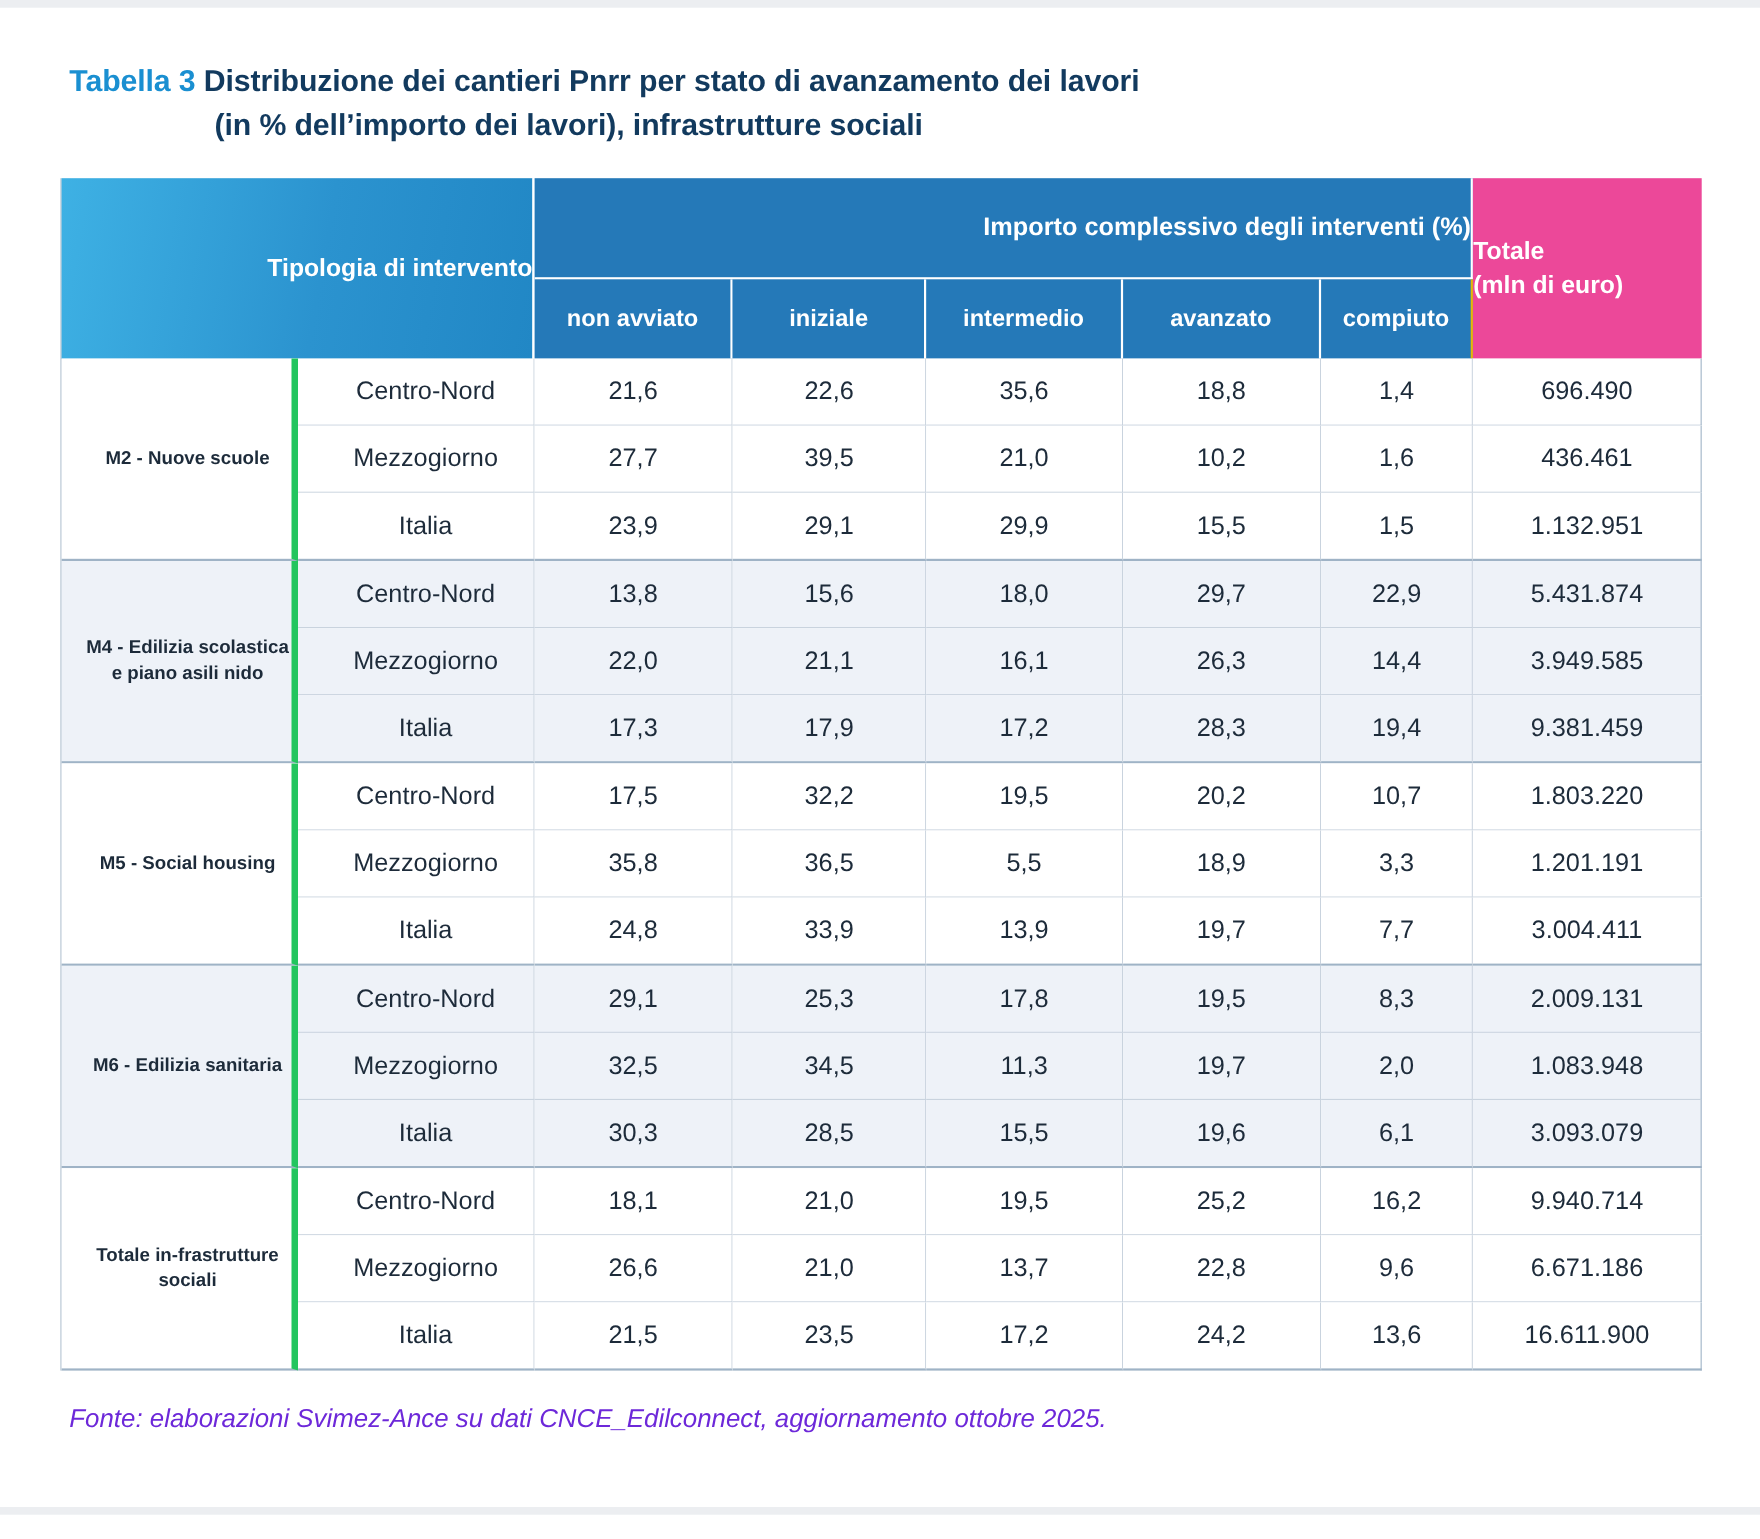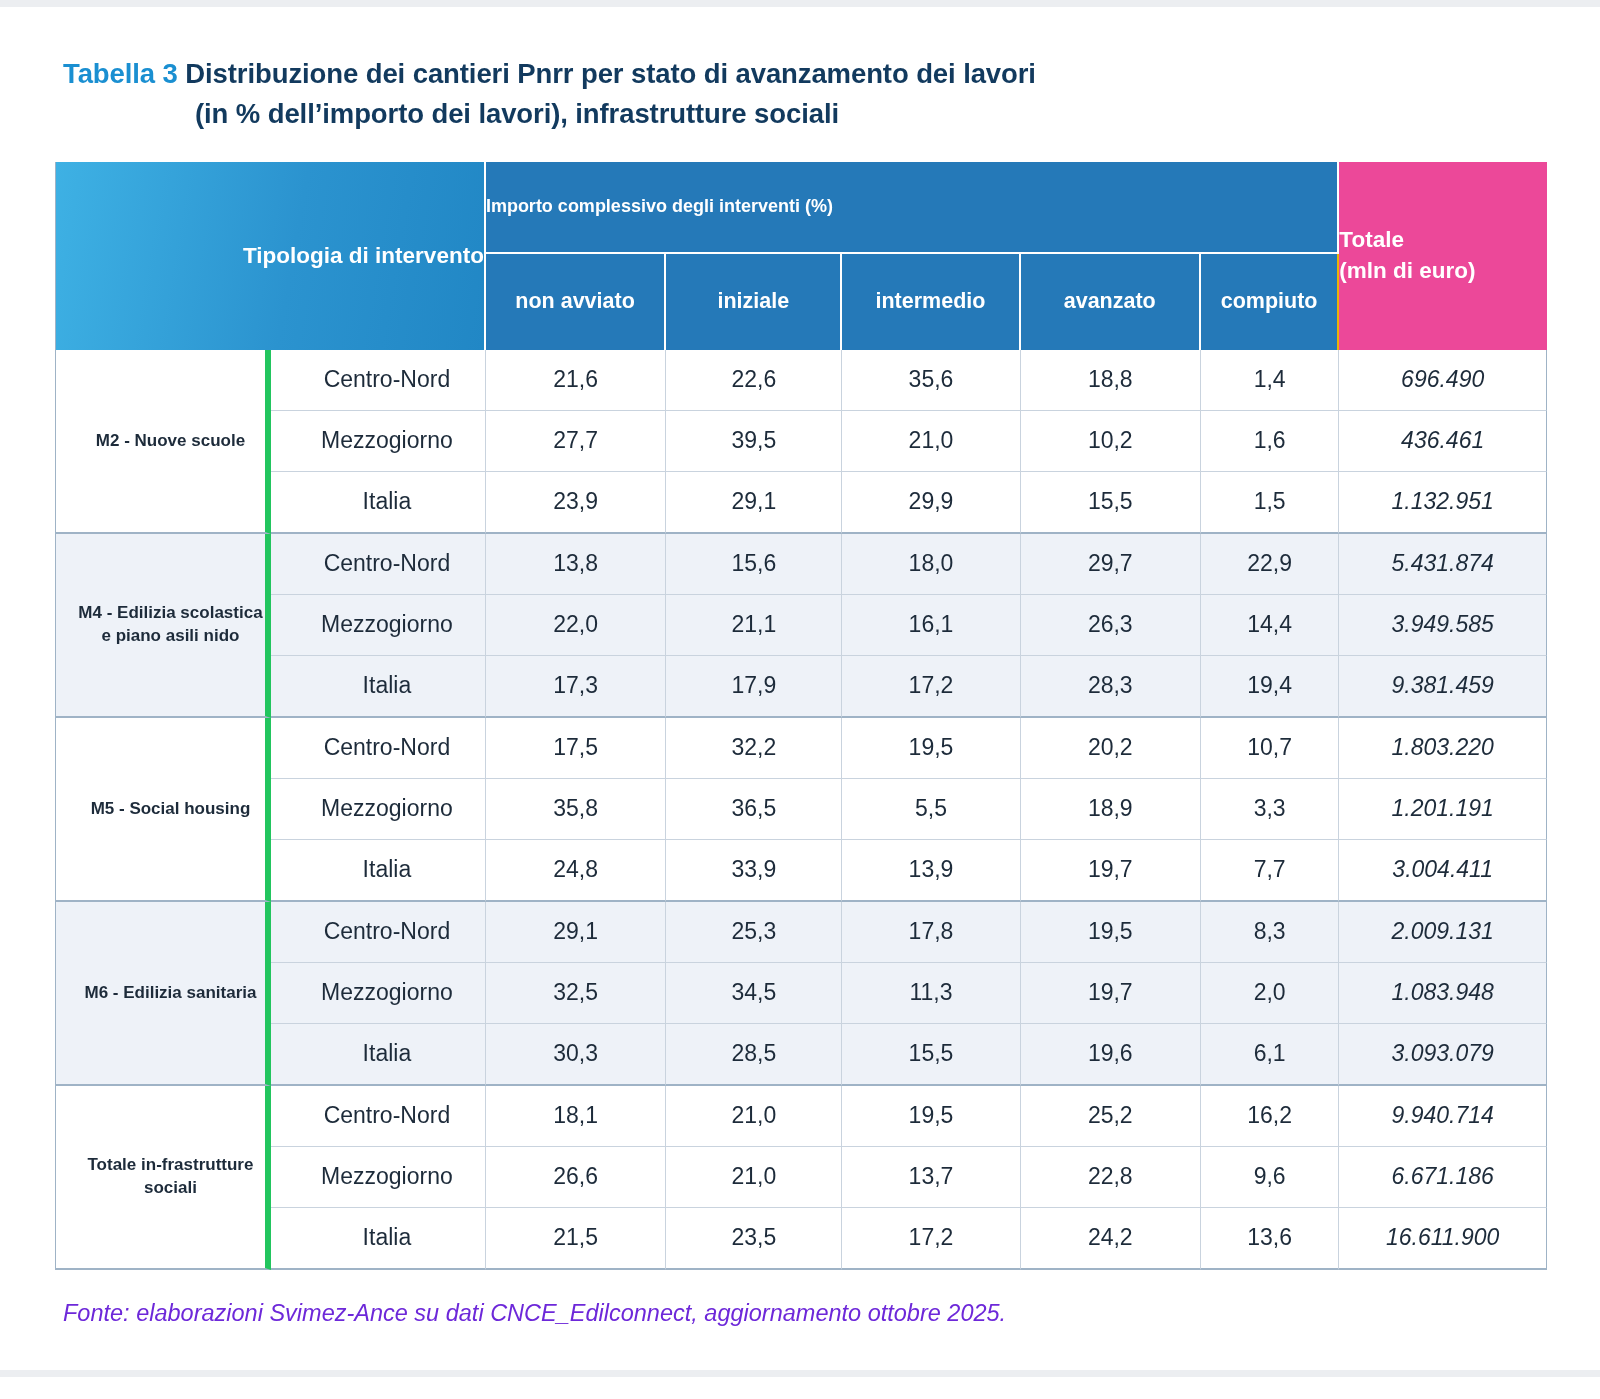--- a/index.html
+++ b/index.html
@@ -73,32 +73,32 @@
   .hd-type {
     background: linear-gradient(100deg, #3eb1e4 0%, #2b93cf 55%, #2187c5 100%);
     text-align: right;
     vertical-align: middle;
     padding: 0 0 0 18px;
     font-size: 22.5px;
     border-right: 2px solid #ffffff;
   }
   .hd-import {
     background: #2579b8;
-    text-align: left;
+    text-align: right;
     vertical-align: middle;
     height: 90px;
-    font-size: 18px;
+    font-size: 23px;
     border-bottom: 2px solid #ffffff;
     border-right: 2px solid #ffffff;
   }
   .hd-sub {
     background: #2579b8;
     text-align: center;
     vertical-align: middle;
-    height: 96px;
+    height: 72px;
     font-size: 21.5px;
     border-right: 2px solid #ffffff;
   }
   .hd-sub.last { border-right: 2px solid #eab308; text-align: center; }
   .hd-total {
     background: #ec4899;
     text-align: left;
     vertical-align: middle;
     font-size: 22.5px;
     line-height: 1.35;
@@ -127,21 +127,20 @@
     text-align: center;
     padding-left: 18px;
     font-size: 23px;
   }
   td.num {
     text-align: center;
   }
   td.tot {
     text-align: center;
     border-right: 1px solid #9fb3c6;
-    font-style: italic;
   }
   tr.grp-end td {
     border-bottom: 2px solid #9fb3c6;
   }
   tr.band-a td { background: #ffffff; }
   tr.band-b td { background: #eef2f8; }
   tr.band-a td.cat { background: #ffffff; }
   tr.band-b td.cat { background: #eef2f8; }
 
   

